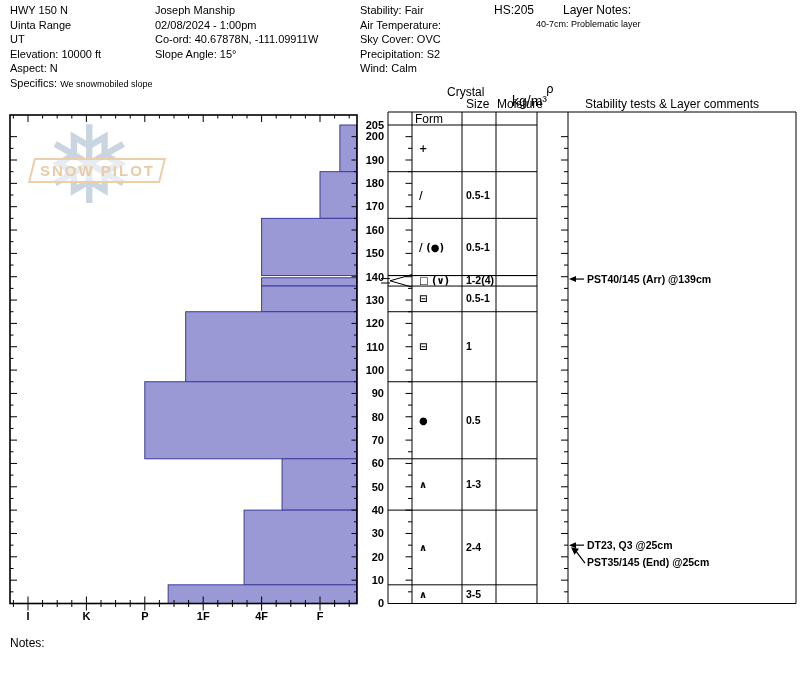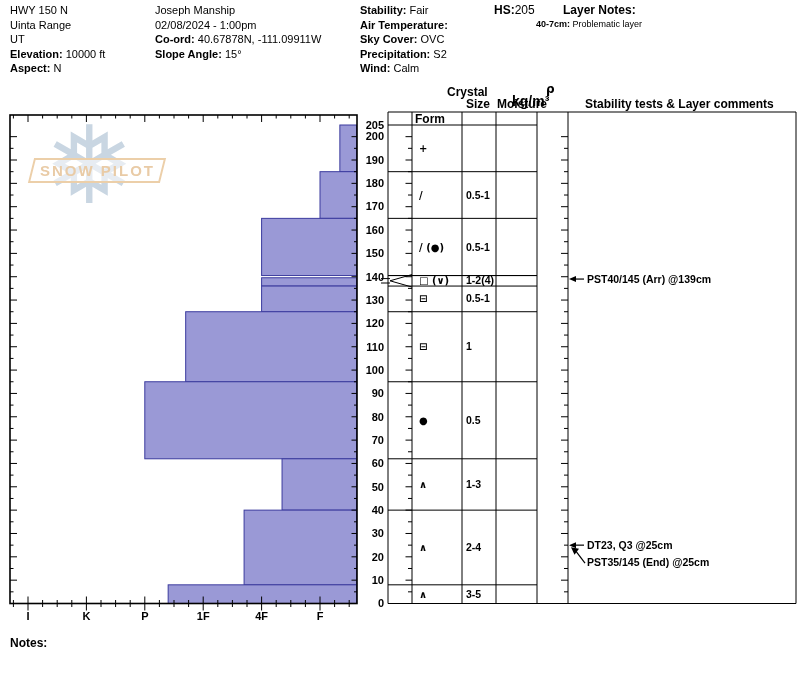--- a/index.html
+++ b/index.html
@@ -1,20 +1,20 @@
 <!DOCTYPE html>
 <html><head>
 <meta charset="utf-8">
 <style>
   html,body{margin:0;padding:0;background:#fff;}
   body{width:800px;height:676px;position:relative;font-family:"Liberation Sans",sans-serif;color:#000;overflow:hidden;}
   .abs{position:absolute;white-space:nowrap;}
   .col{position:absolute;top:3px;line-height:14.5px;font-size:11px;}
   .col div{white-space:nowrap;}
-  .b{font-weight:bold;}
+  .b{font-weight:normal;}
   .fs11{font-size:12px;}
   .sm{font-size:9px;}
   .wm-flake{position:absolute;left:44px;top:112px;font-size:108px;line-height:108px;color:#c9d6e2;
     font-family:"DejaVu Sans",sans-serif;z-index:1;}
   .wm-banner{position:absolute;left:31px;top:158px;width:128px;height:21px;border:2px solid #eccfa9;
     background:rgba(255,255,255,0.55);transform:skewX(-14deg);z-index:2;
     display:flex;align-items:center;justify-content:center;}
   .wm-banner span{font-weight:bold;font-size:15px;letter-spacing:2px;color:#e9cba6;transform:skewX(14deg);}
   svg{position:absolute;left:0;top:0;z-index:3;}
   .hdrz{z-index:4;margin-top:24px;}
@@ -370,20 +370,21 @@
     </g>
   </svg>
 
 <div class="hdrz">
   <div class="col" style="left:10px;">
     <div>HWY 150 N</div>
     <div>Uinta Range</div>
     <div>UT</div>
     <div><span class="b">Elevation:</span> <span>10000 ft</span></div>
     <div><span class="b">Aspect:</span> <span>N</span></div>
+    <div><span class="b">Specifics:</span> <span class="sm">We snowmobiled slope</span></div>
   </div>
 
   <div class="col" style="left:155px;">
     <div>Joseph Manship</div>
     <div>02/08/2024 - 1:00pm</div>
     <div><span class="b">Co-ord:</span> <span>40.67878N, -111.09911W</span></div>
     <div><span class="b">Slope Angle:</span> <span>15°</span></div>
   </div>
 
   <div class="col" style="left:360px;">

